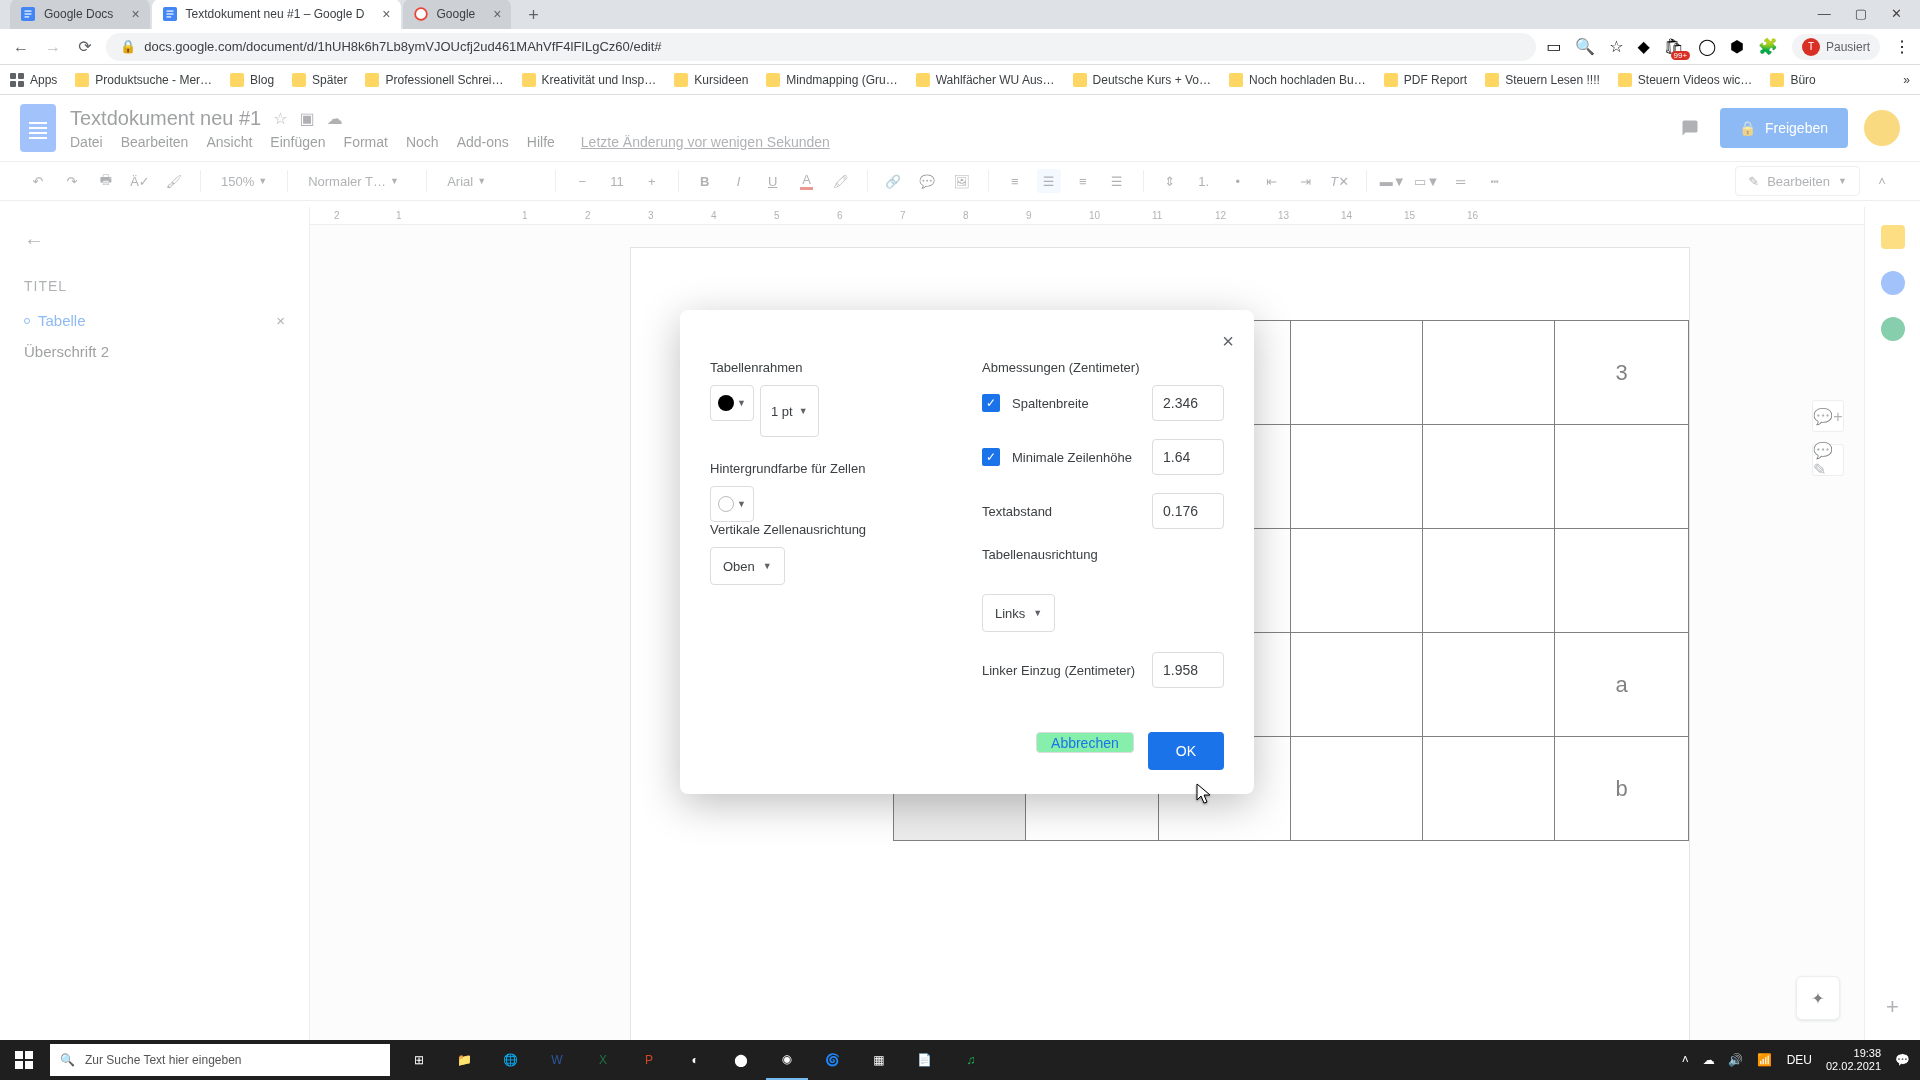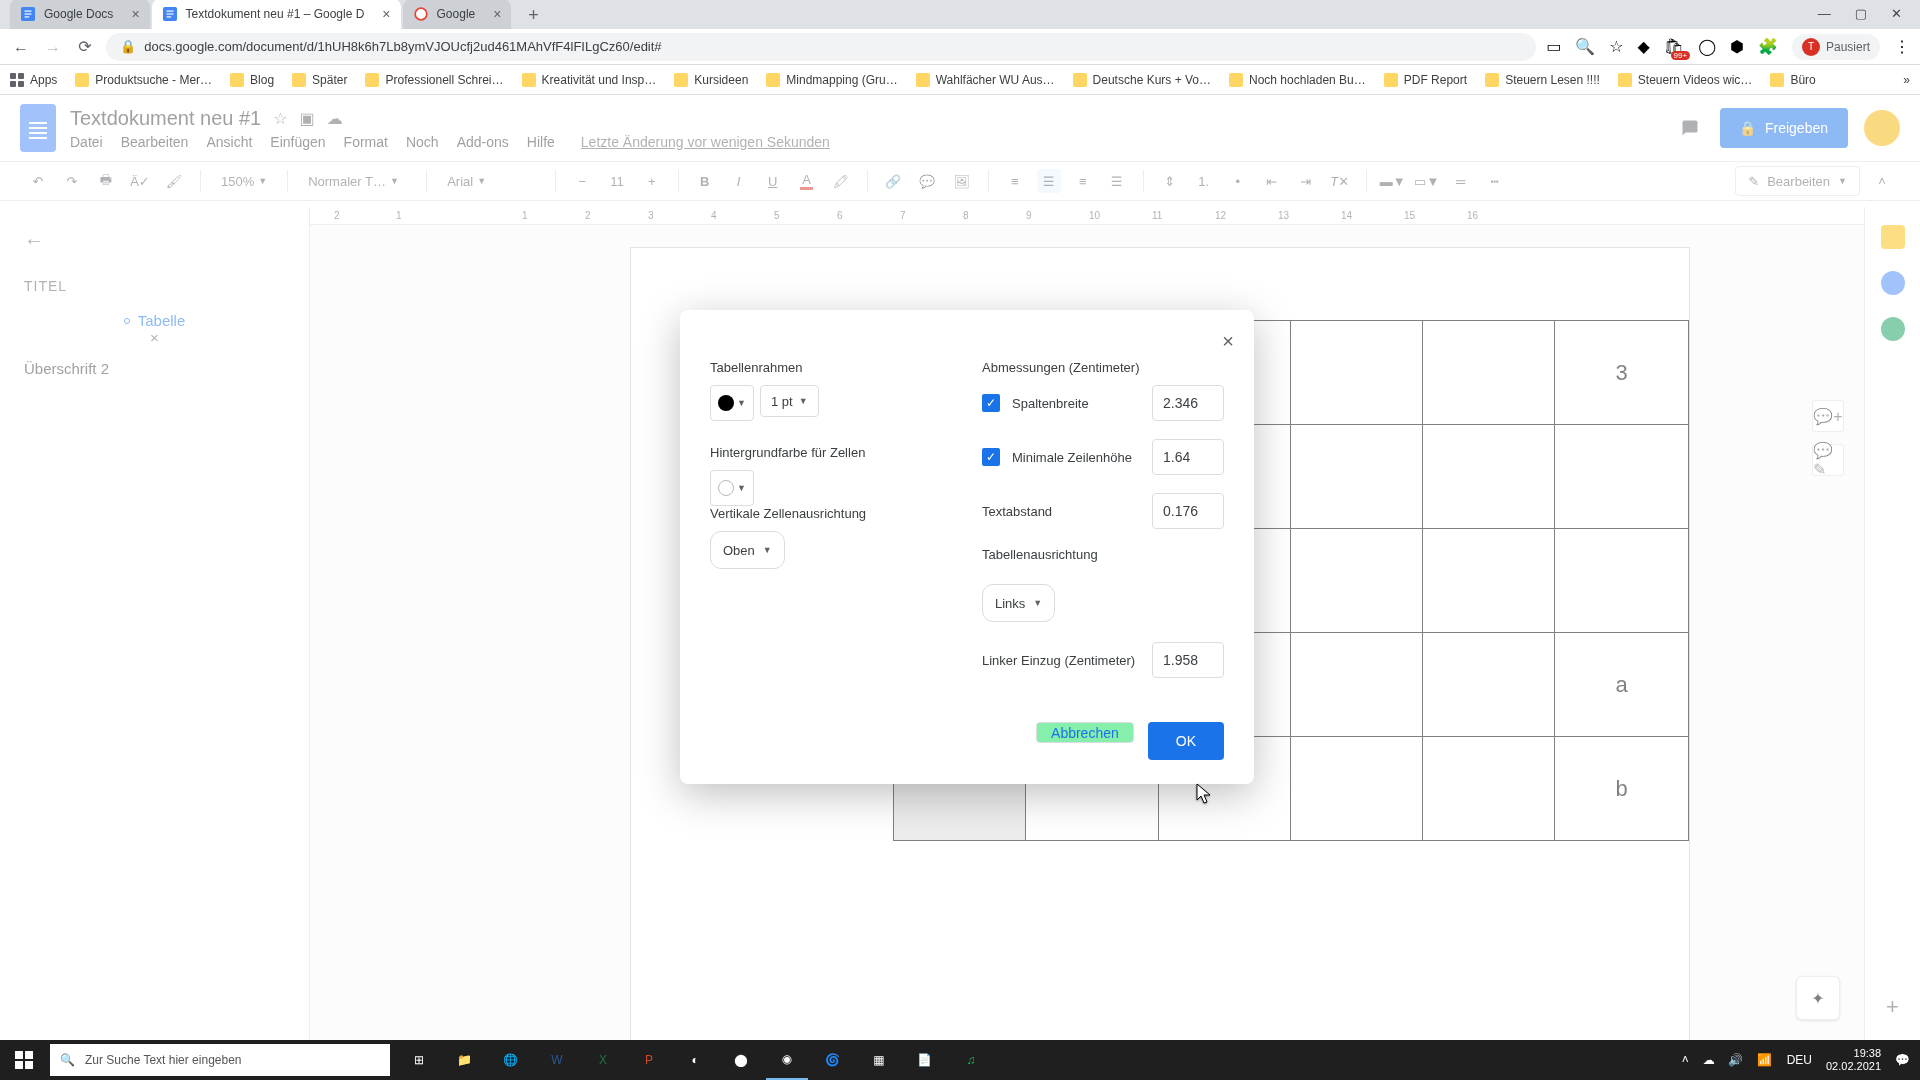--- a/index.html
+++ b/index.html
@@ -51,21 +51,21 @@
 .edit-pill{border:1px solid #dadce0;border-radius:4px;height:30px;display:flex;align-items:center;padding:0 12px;gap:8px;}
 
 
 .dim-overlay { position:absolute; left:0; right:0; top:101px; bottom:40px; background:rgba(255,255,255,0.5); z-index:5; pointer-events:none;}
 
 
 .workspace { position:absolute; top:207px; bottom:40px; left:0; right:0; background:#f8f9fa; display:flex;}
 .outline-panel{ width:310px; background:#fff; border-right:1px solid #dadce0; padding:20px 24px;}
 .outline-back{color:#5f6368;font-size:20px;}
 .outline-title{font-size:14px;color:#5f6368;margin-top:28px;letter-spacing:1px;}
-.outline-item{font-size:15px;color:#3c4043;margin-top:18px;display:flex;align-items:center;justify-content:space-between;flex-direction:column;}
+.outline-item{font-size:15px;color:#3c4043;margin-top:18px;display:flex;align-items:center;justify-content:space-between;}
 .outline-item.active{color:#1a73e8;}
 .outline-sub{margin-left:0;margin-top:14px;font-size:15px;color:#3c4043;}
 
 .canvas{flex:1;position:relative;overflow:hidden;}
 .ruler{height:18px;background:#fff;border-bottom:1px solid #dadce0;position:relative;font-size:10px;color:#5f6368;}
 .page{position:absolute;left:320px;top:40px;width:1060px;height:900px;background:#fff;border:1px solid #c7c7c7;}
 .doc-table{position:absolute;left:262px;top:72px;border-collapse:collapse;}
 .doc-table td{border:1px solid #000;width:147px;height:104px;font-size:22px;text-align:center;vertical-align:middle;}
 .doc-table td.shade{background:#d9d9d9;}
 
@@ -83,22 +83,22 @@
 .modal{position:absolute;left:680px;top:310px;width:574px;background:#fff;border-radius:8px;box-shadow:0 10px 40px rgba(0,0,0,.25);padding:26px 30px 24px 30px;z-index:60;}
 .modal h2{font-size:22px;font-weight:400;color:#3c4043;}
 .modal-close{position:absolute;right:20px;top:20px;font-size:20px;color:#5f6368;cursor:pointer;}
 .modal-body{display:flex;gap:30px;margin-top:24px;}
 .mcol{flex:1;font-size:13px;color:#3c4043;}
 .mlabel{font-size:13px;color:#3c4043;margin-bottom:10px;}
 .color-btn{width:44px;height:36px;border:1px solid #dadce0;border-radius:4px;display:inline-flex;align-items:center;justify-content:center;gap:3px;}
 .swatch-black{width:16px;height:16px;border-radius:50%;background:#000;}
 .swatch-empty{width:16px;height:16px;border-radius:50%;background:#fff;border:1px solid #bbb;}
 .caret{font-size:9px;color:#5f6368;}
-.size-btn{height:32px;border:1px solid #dadce0;border-radius:4px;display:inline-flex;align-items:center;padding:0 10px;gap:6px;margin-left:6px;}
-.sel-btn{height:38px;border:1px solid #dadce0;border-radius:11px;display:inline-flex;align-items:center;padding:0 12px;gap:8px;}
+.size-btn{height:52px;border:1px solid #dadce0;border-radius:4px;display:inline-flex;align-items:center;padding:0 10px;gap:6px;margin-left:6px;}
+.sel-btn{height:38px;border:1px solid #dadce0;border-radius:4px;display:inline-flex;align-items:center;padding:0 12px;gap:8px;}
 .dim-row{display:flex;align-items:center;margin-bottom:18px;gap:12px;}
 .chk{width:18px;height:18px;background:#1a73e8;border-radius:2px;display:flex;align-items:center;justify-content:center;color:#fff;font-size:12px;}
 .num-input{width:72px;height:36px;border:1px solid #dadce0;border-radius:4px;padding:0 10px;font-size:14px;color:#3c4043;margin-left:auto;}
 .modal-actions{display:flex;justify-content:flex-end;gap:14px;margin-top:26px;}
 .btn-cancel{height:21px;border:1px solid #dadce0;border-radius:4px;background:#86efac;padding:0 14px;color:#1a73e8;font-size:14px;}
 .btn-ok{height:38px;border:none;border-radius:4px;background:#1a73e8;padding:0 28px;color:#fff;font-size:14px;}
 
 
 .taskbar{position:absolute;bottom:0;left:0;right:0;height:40px;background:#1f1f1f;display:flex;align-items:center;color:#fff;font-size:12px;}
 .start-btn{width:48px;height:40px;display:flex;align-items:center;justify-content:center;}
@@ -498,21 +498,21 @@
       <div class="dim-row">
         <div class="chk">✓</div>
         <span>Minimale Zeilenhöhe</span>
         <input class="num-input" value="1.64" style="">
       </div>
       <div class="dim-row">
         <span>Textabstand</span>
         <input class="num-input" value="0.176" style="">
       </div>
       <div class="mlabel" style="margin-top:8px;font-weight:500;">Tabellenausrichtung</div>
-      <div class="sel-btn" style="margin-top:12px;">
+      <div class="sel-btn" style="margin-top:22px;">
           <span>Links</span>
           <span class="caret">▼</span>
         </div>
       <div class="dim-row" style="margin-top:20px;">
         <span>Linker Einzug (Zentimeter)</span>
         <input class="num-input" value="1.958" style="">
       </div>
     </div>
   </div>
   <div class="modal-actions">

